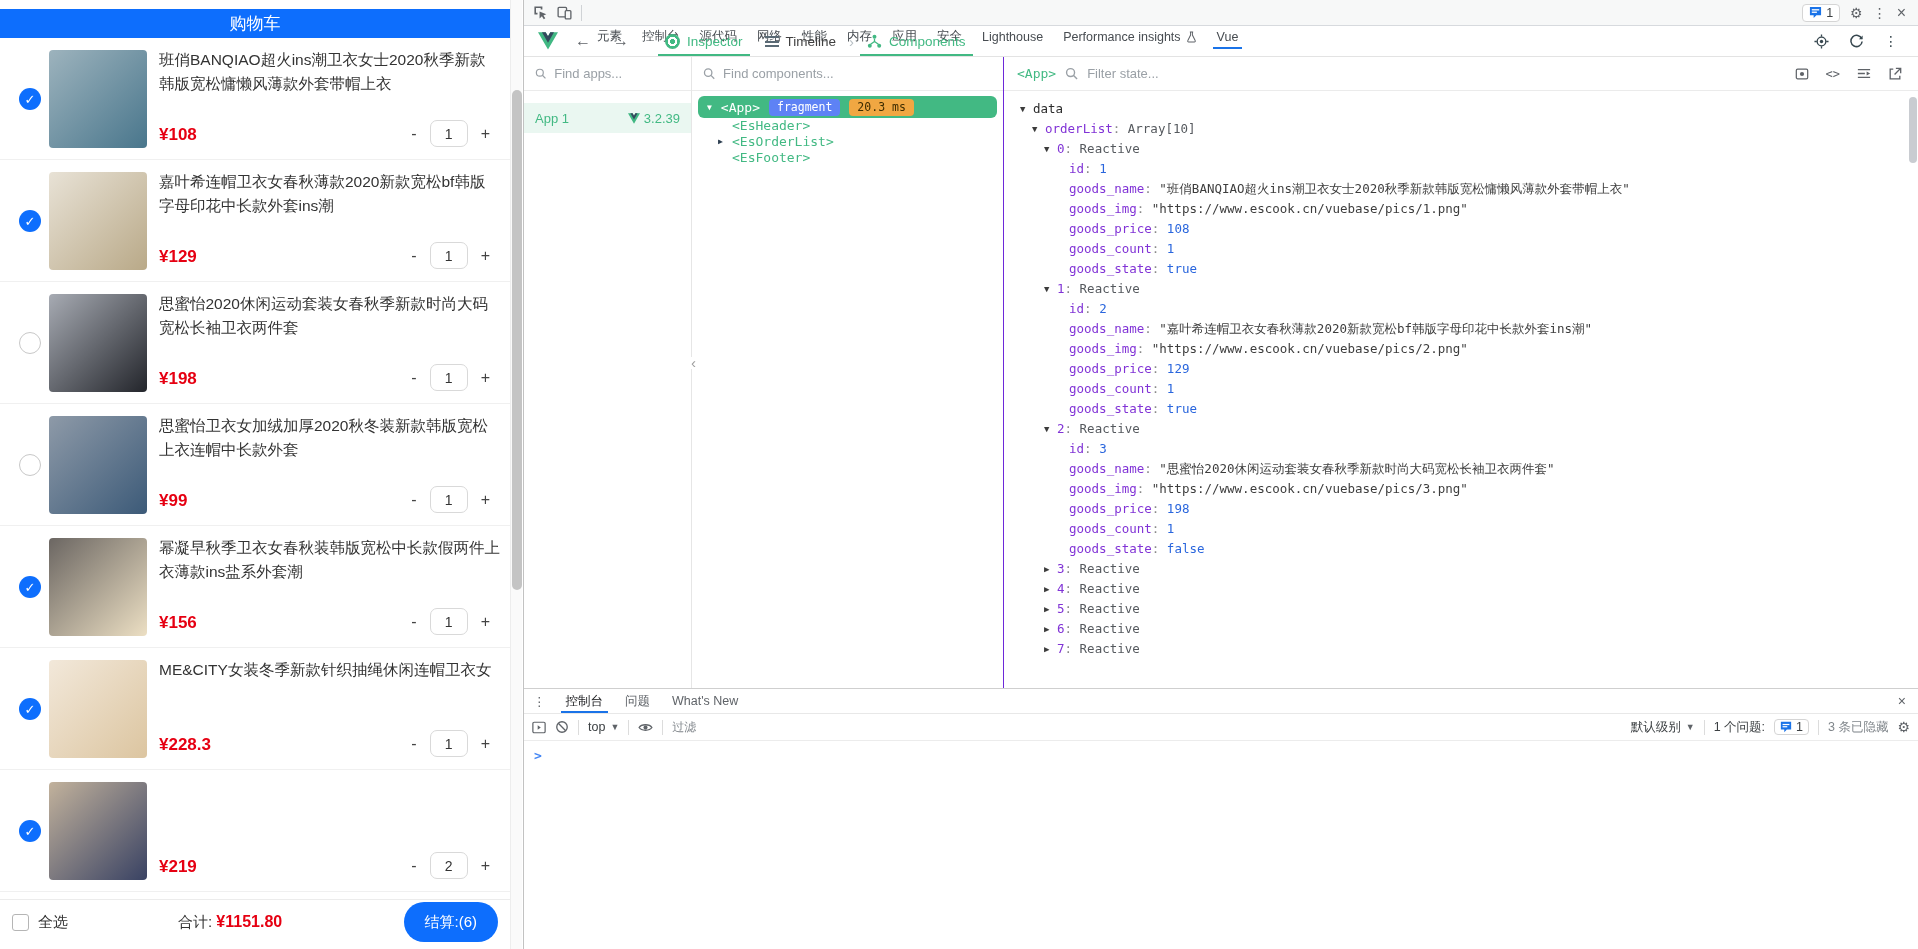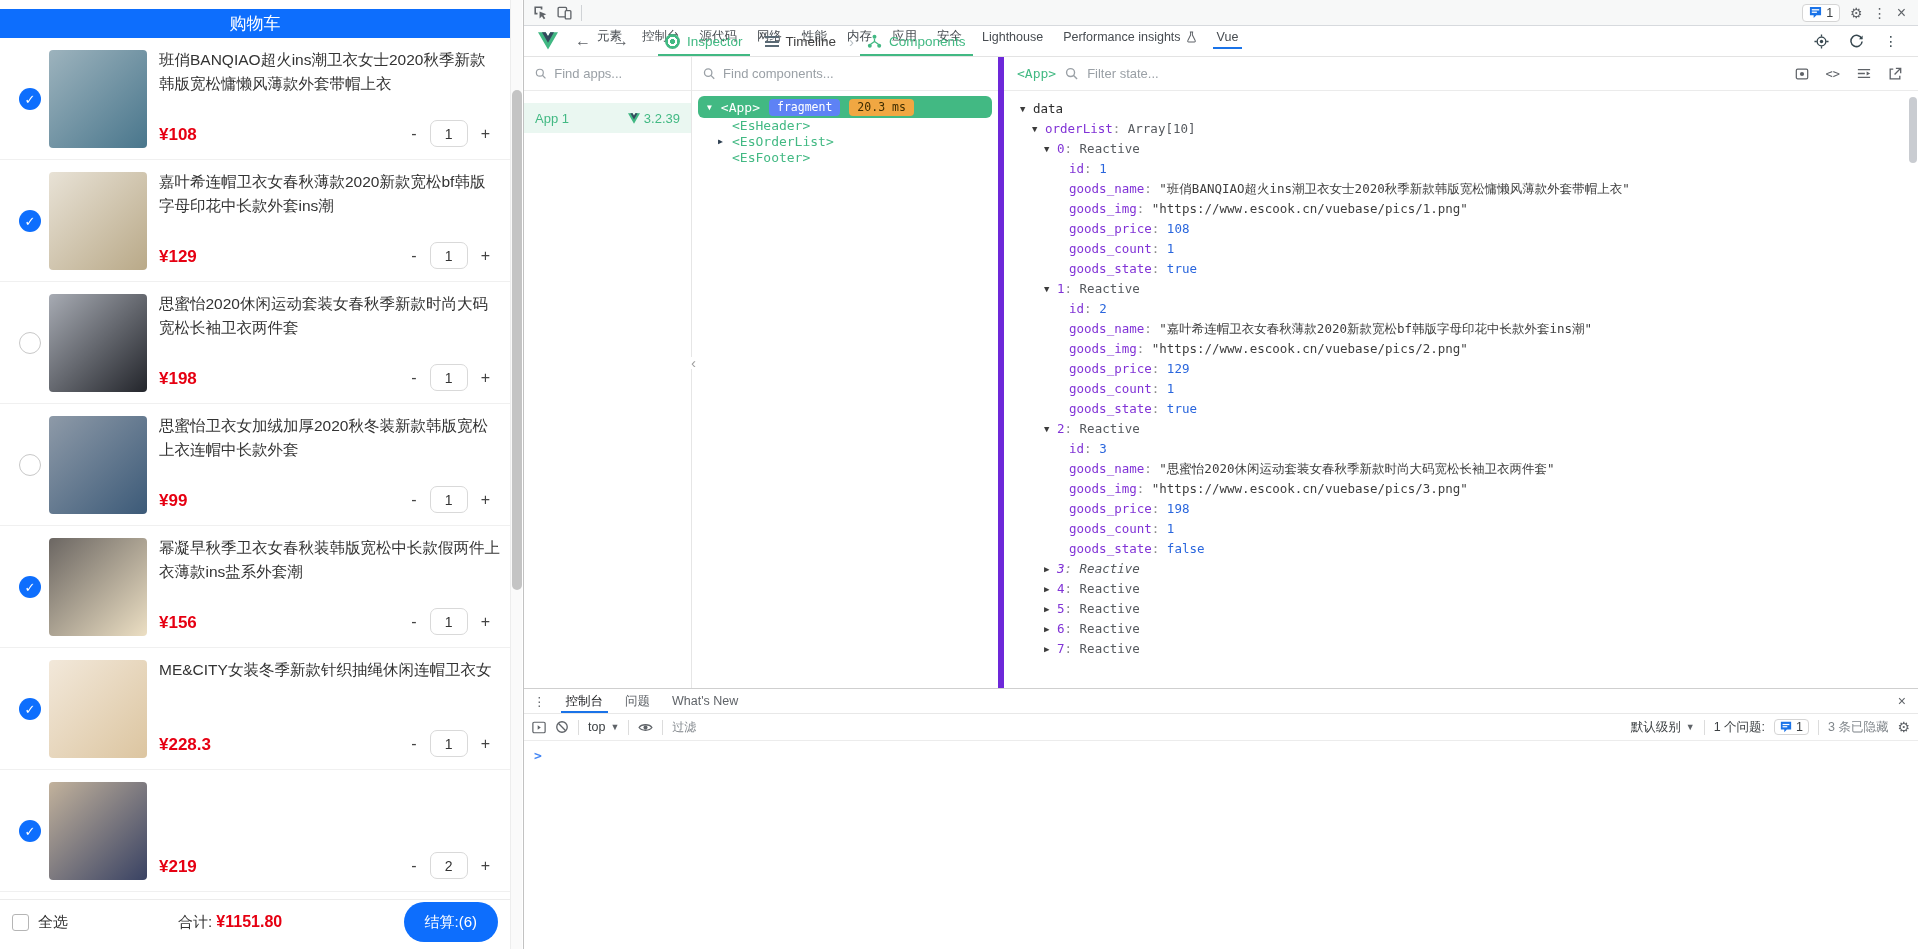--- a/index.html
+++ b/index.html
@@ -60,21 +60,21 @@
   .vt-item.active::after { content:""; position:absolute; left:4px; right:4px; bottom:0; height:2px; background:#42b983; }
   .insp-ball { width:15px; height:15px; border-radius:50%;
                background:radial-gradient(circle at 50% 50%, #42b983 0 2.5px, #fff 2.5px 4.5px, #42b983 4.5px); }
   .tl-icon { width:14px; height:11px; background:linear-gradient(#5a6a75 0 2px, transparent 2px 4.5px, #5a6a75 4.5px 6.5px, transparent 6.5px 9px, #5a6a75 9px 11px); }
   .vt-chev { color:#b7bfc4; font-size:15px; padding:0 2px; }
   .vt-right { margin-left:auto; display:flex; align-items:center; gap:20px; padding-right:12px; color:#37474f; }
 
   
   .vue-panels { display:flex; height:631px; }
   .apps-panel { width:168px; border-right:1px solid #e6e6e6; position:relative; }
-  .comp-panel { width:312px; border-right:6px solid #6d28d9; }
+  .comp-panel { width:312px; border-right:1px solid #6d28d9; }
   .state-panel { flex:1; position:relative; }
   .search-row { height:34px; border-bottom:1px solid #ebebeb; display:flex; align-items:center; gap:8px; padding:0 11px; }
   .search-row input { border:none; outline:none; font-size:13px; color:#701a75; width:100%; background:transparent; font-family:inherit; }
   .search-row input::placeholder { color:#9aa0a6; }
   .app-row { margin-top:12px; height:30px; background:#eaf7f1; color:#42b983; display:flex; align-items:center; padding:0 11px; font-size:13px; }
   .app-row .ver { margin-left:auto; display:flex; align-items:center; gap:4px;justify-content:center; }
   .collapse-handle { position:absolute; right:-5px; top:300px; color:#9e9e9e; font-size:15px; background:#fff; line-height:12px; }
 
   .comp-tree { padding-top:5px; }
   .comp-root { margin:0 6px; height:22px; background:#42b983; border-radius:6px; display:flex; align-items:center; gap:9px; padding:0 9px; color:#fff; font-size:13px; }
@@ -423,21 +423,21 @@
               <div class="st-line" style="padding-left: 46px;"><span class="st-arrow"></span><span class="st-key">goods_price</span><span class="st-colon">: </span><span class="v-num">129</span></div>
               <div class="st-line" style="padding-left: 46px;"><span class="st-arrow"></span><span class="st-key">goods_count</span><span class="st-colon">: </span><span class="v-num">1</span></div>
               <div class="st-line" style="padding-left: 46px;"><span class="st-arrow"></span><span class="st-key">goods_state</span><span class="st-colon">: </span><span class="v-num">true</span></div>
               <div class="st-line" style="padding-left: 34px;"><span class="st-arrow">▼</span><span class="st-key">2</span><span class="st-colon">: </span><span class="v-muted">Reactive</span></div>
               <div class="st-line" style="padding-left: 46px;"><span class="st-arrow"></span><span class="st-key">id</span><span class="st-colon">: </span><span class="v-num">3</span></div>
               <div class="st-line" style="padding-left: 46px;"><span class="st-arrow"></span><span class="st-key">goods_name</span><span class="st-colon">: </span><span class="v-str">"思蜜怡2020休闲运动套装女春秋季新款时尚大码宽松长袖卫衣两件套"</span></div>
               <div class="st-line" style="padding-left: 46px;"><span class="st-arrow"></span><span class="st-key">goods_img</span><span class="st-colon">: </span><span class="v-str">"https://www.escook.cn/vuebase/pics/3.png"</span></div>
               <div class="st-line" style="padding-left: 46px;"><span class="st-arrow"></span><span class="st-key">goods_price</span><span class="st-colon">: </span><span class="v-num">198</span></div>
               <div class="st-line" style="padding-left: 46px;"><span class="st-arrow"></span><span class="st-key">goods_count</span><span class="st-colon">: </span><span class="v-num">1</span></div>
               <div class="st-line" style="padding-left: 46px;"><span class="st-arrow"></span><span class="st-key">goods_state</span><span class="st-colon">: </span><span class="v-num">false</span></div>
-              <div class="st-line" style="padding-left: 34px; font-style: italic;"><span class="st-arrow">▶</span><span class="st-key">3</span><span class="st-colon">: </span><span class="v-muted">Reactive</span></div>
+              <div class="st-line" style="padding-left: 34px;"><span class="st-arrow">▶</span><span class="st-key">3</span><span class="st-colon">: </span><span class="v-muted">Reactive</span></div>
               <div class="st-line" style="padding-left: 34px;"><span class="st-arrow">▶</span><span class="st-key">4</span><span class="st-colon">: </span><span class="v-muted">Reactive</span></div>
               <div class="st-line" style="padding-left: 34px;"><span class="st-arrow">▶</span><span class="st-key">5</span><span class="st-colon">: </span><span class="v-muted">Reactive</span></div>
               <div class="st-line" style="padding-left: 34px;"><span class="st-arrow">▶</span><span class="st-key">6</span><span class="st-colon">: </span><span class="v-muted">Reactive</span></div>
               <div class="st-line" style="padding-left: 34px;"><span class="st-arrow">▶</span><span class="st-key">7</span><span class="st-colon">: </span><span class="v-muted">Reactive</span></div>
             </div>
         </div>
         <div class="state-scroll"></div>
       </div>
     </div>
 

